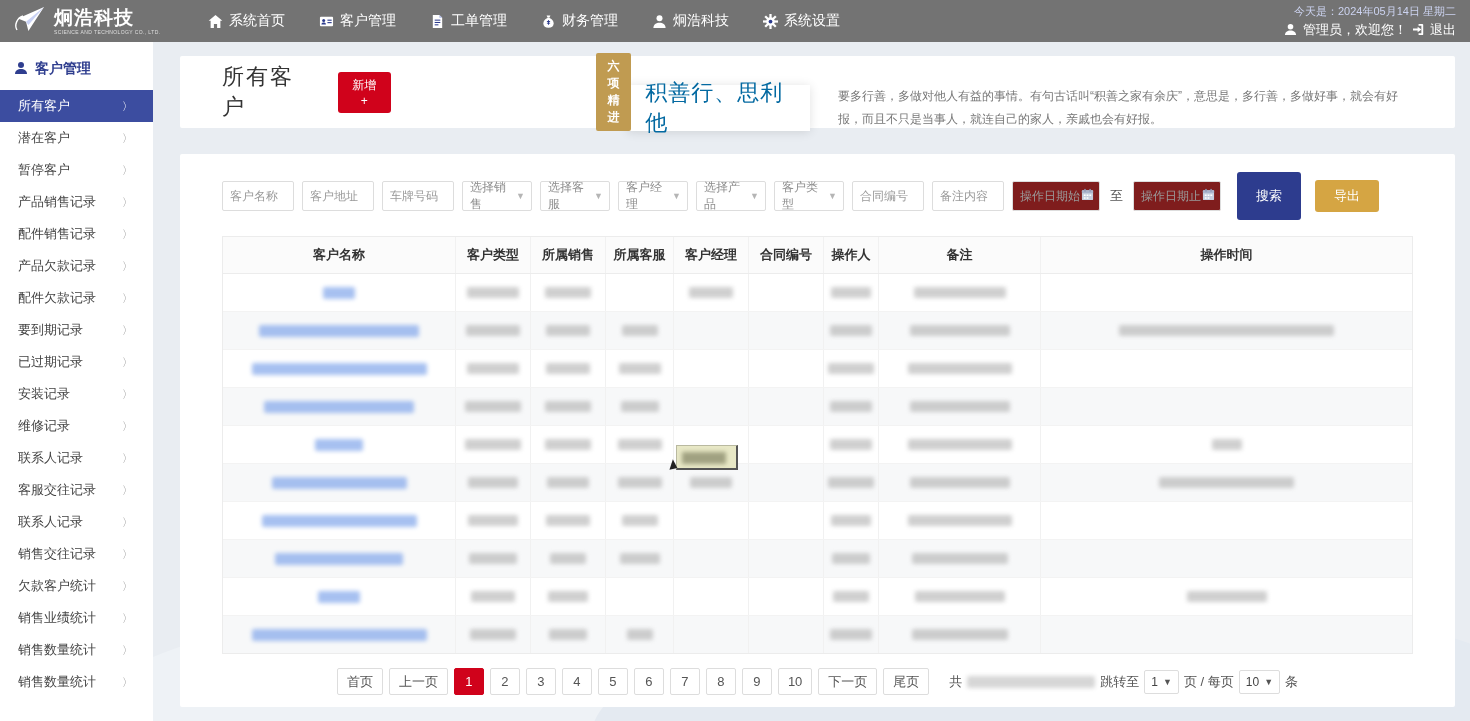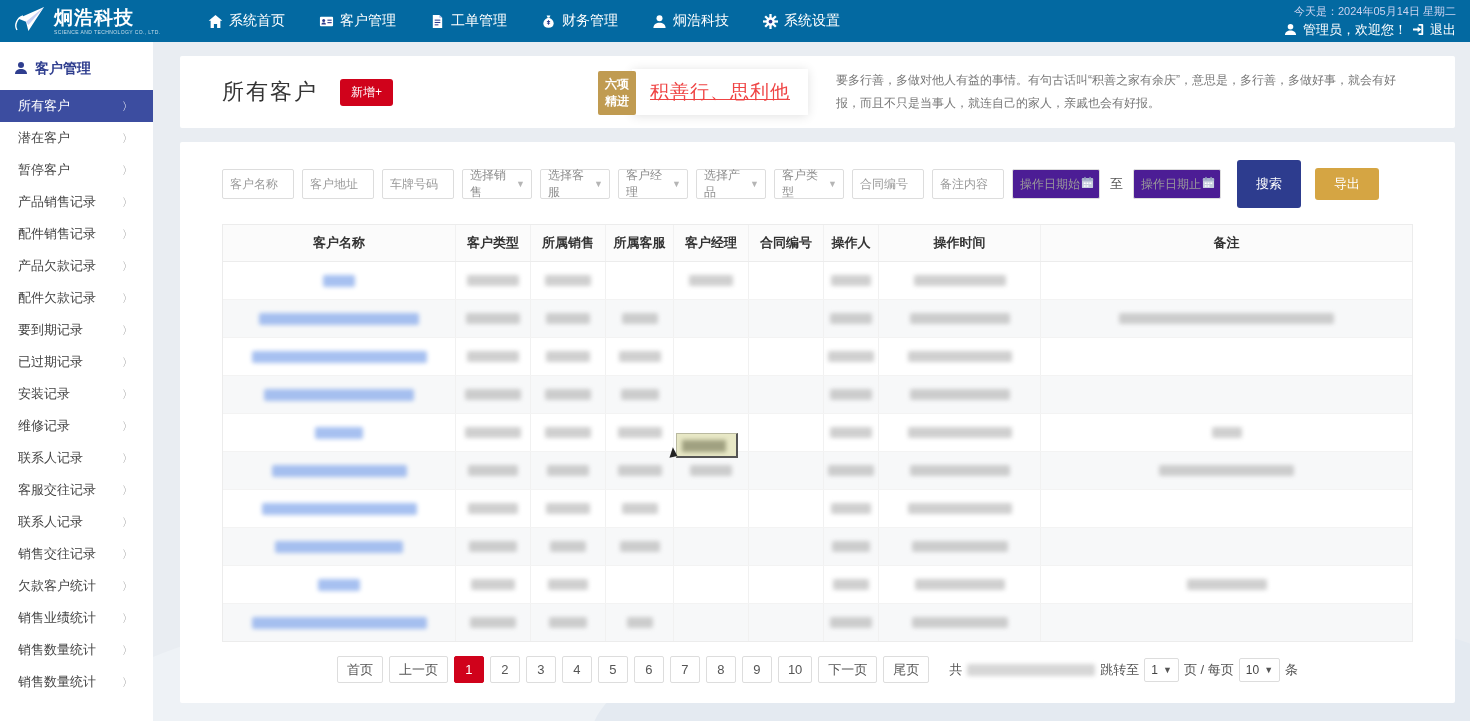--- a/index.html
+++ b/index.html
@@ -1,19 +1,19 @@
 <!DOCTYPE html>
 <html><head>
 <meta charset="utf-8">
 <style>
   * { margin:0; padding:0; box-sizing:border-box; }
   html,body { width:1470px; height:721px; overflow:hidden; font-family:"Liberation Sans","DejaVu Sans",sans-serif; background:#e9edf2; }
 
   
-  .topbar { height:42px; background:#0369a1; display:flex; align-items:center; color:#fff; position:relative; }
+  .topbar { height:42px; background:#737373; display:flex; align-items:center; color:#fff; position:relative; }
   .brand { width:190px; display:flex; align-items:center; padding-left:12px; gap:8px; }
   .brand-logo { width:34px; height:30px; flex:0 0 auto; }
   .brand-txt { display:flex; flex-direction:column; line-height:1; }
   .brand-name { font-size:19px; font-weight:bold; letter-spacing:1px; }
   .brand-sub { font-size:5px; opacity:.75; margin-top:3px; letter-spacing:.4px; white-space:nowrap; }
   .nav-menu { display:flex; align-items:center; gap:34px; margin-left:18px; }
   .nav-item { display:flex; align-items:center; gap:6px; font-size:14px; cursor:pointer; }
   .nav-ico svg { width:15px; height:15px; display:block; }
   .top-right { position:absolute; right:14px; top:0; height:42px; display:flex; flex-direction:column; justify-content:center; align-items:flex-end; gap:2px; }
   .top-date { font-size:11px; color:#ccd3f0; }
@@ -34,32 +34,32 @@
   .main { flex:1; position:relative; overflow:hidden; padding:14px 15px 0 27px; }
   .main::before { content:""; position:absolute; left:-80px; bottom:-140px; width:900px; height:260px; background:#eef2f6; border-radius:50%; }
   .main::after { content:""; position:absolute; right:-120px; bottom:-170px; width:1000px; height:300px; background:#e4eaf1; border-radius:50%; }
 
   .card { background:#fff; border-radius:2px; position:relative; z-index:1; }
   .card-head { height:72px; display:flex; align-items:center; padding:0 42px; }
   .page-title { font-size:22px; color:#333; letter-spacing:2px; }
   .btn-add { background:#d0021b; color:#fff; font-size:12px; border:none; border-radius:3px; padding:5px 11px; margin-left:22px; cursor:pointer; }
   .motto { display:flex; align-items:flex-end; margin-left:205px; }
   .motto-badge { background:#c09b51; color:#fff; font-size:12px; font-weight:bold; text-align:center; line-height:1.4; padding:5px 7px; border-radius:2px; position:relative; z-index:2; }
-  .motto-box { background:#fff; box-shadow:0 1px 10px rgba(0,0,0,.12); min-width:162px; height:46px; display:flex; align-items:center; justify-content:center; font-size:19px; color:#ef4444; letter-spacing:1px; margin-left:-4px; padding:0 18px;text-decoration:underline; }
+  .motto-box { background:#fff; box-shadow:0 1px 10px rgba(0,0,0,.12); min-width:162px; height:46px; display:flex; align-items:center; justify-content:center; font-size:22px; color:#0369a1; letter-spacing:1px; margin-left:-4px; padding:0 18px; }
   .motto-quote { font-size:12px; color:#777; line-height:1.9; max-width:575px; margin-left:28px; }
 
-  .card-body { margin-top:14px; padding:18px 42px 20px 42px; min-height:534px; }
+  .card-body { margin-top:26px; padding:18px 42px 12px 42px; min-height:534px; }
 
   
   .filters { display:flex; align-items:center; gap:8px; flex-wrap:nowrap; }
   .f-input { width:72px; height:30px; border:1px solid #ddd; border-radius:2px; font-size:12px; padding:0 7px; color:#666; font-family:inherit; }
   .f-input::placeholder { color:#9a9a9a; }
   .f-select { width:70px; height:30px; border:1px solid #ddd; border-radius:2px; font-size:12px; color:#8d8d8d; display:flex; align-items:center; justify-content:space-between; padding:0 6px 0 7px; background:#fff; cursor:pointer; }
   .f-select .arrow { color:#b5b5b5; font-size:9px; }
-  .f-date { width:88px; height:30px; border:1px solid #ddd; border-radius:2px; font-size:12px; color:#9a9a9a; display:flex; align-items:center; justify-content:space-between; padding:0 5px 0 7px; background:#4c1d95; cursor:pointer; }
+  .f-date { width:88px; height:30px; border:1px solid #ddd; border-radius:2px; font-size:12px; color:#9a9a9a; display:flex; align-items:center; justify-content:space-between; padding:0 5px 0 7px; background:#7f1d1d; cursor:pointer; }
   .f-date svg { width:13px; height:13px; }
   .f-to { font-size:13px; color:#555; padding:0 2px; }
   .btn-search { background:#2d3c8e; color:#fff; border:none; border-radius:3px; width:64px; height:48px; font-size:13px; margin-left:8px; cursor:pointer; }
   .btn-export { background:#d5a543; color:#fff; border:none; border-radius:3px; width:64px; height:32px; font-size:13px; margin-left:6px; cursor:pointer; }
 
   
   .table-wrap { margin-top:16px; border:1px solid #ececec; position:relative; }
   .t-grid { display:grid; grid-template-columns:233px 75px 75px 68px 75px 75px 55px 162px 1fr; }
   .t-head { background:#fbfbfb; border-bottom:1px solid #ececec; }
   .t-head .t-cell { font-weight:bold; color:#333; font-size:13px; height:36px; }
@@ -356,22 +356,22 @@
 
       <div class="table-wrap">
         <div class="t-grid t-head">
             <div class="t-cell">客户名称</div>
             <div class="t-cell">客户类型</div>
             <div class="t-cell">所属销售</div>
             <div class="t-cell">所属客服</div>
             <div class="t-cell">客户经理</div>
             <div class="t-cell">合同编号</div>
             <div class="t-cell">操作人</div>
+            <div class="t-cell">备注</div>
             <div class="t-cell">操作时间</div>
-            <div class="t-cell">备注</div>
           </div>
         <div>
             <div class="t-grid t-row">
               <div class="t-cell">
                 <span class="blob blue" style="width:32px"></span>
               </div>
               <div class="t-cell">
                 <span class="blob grey" style="width:52px"></span>
               </div>
               <div class="t-cell">

